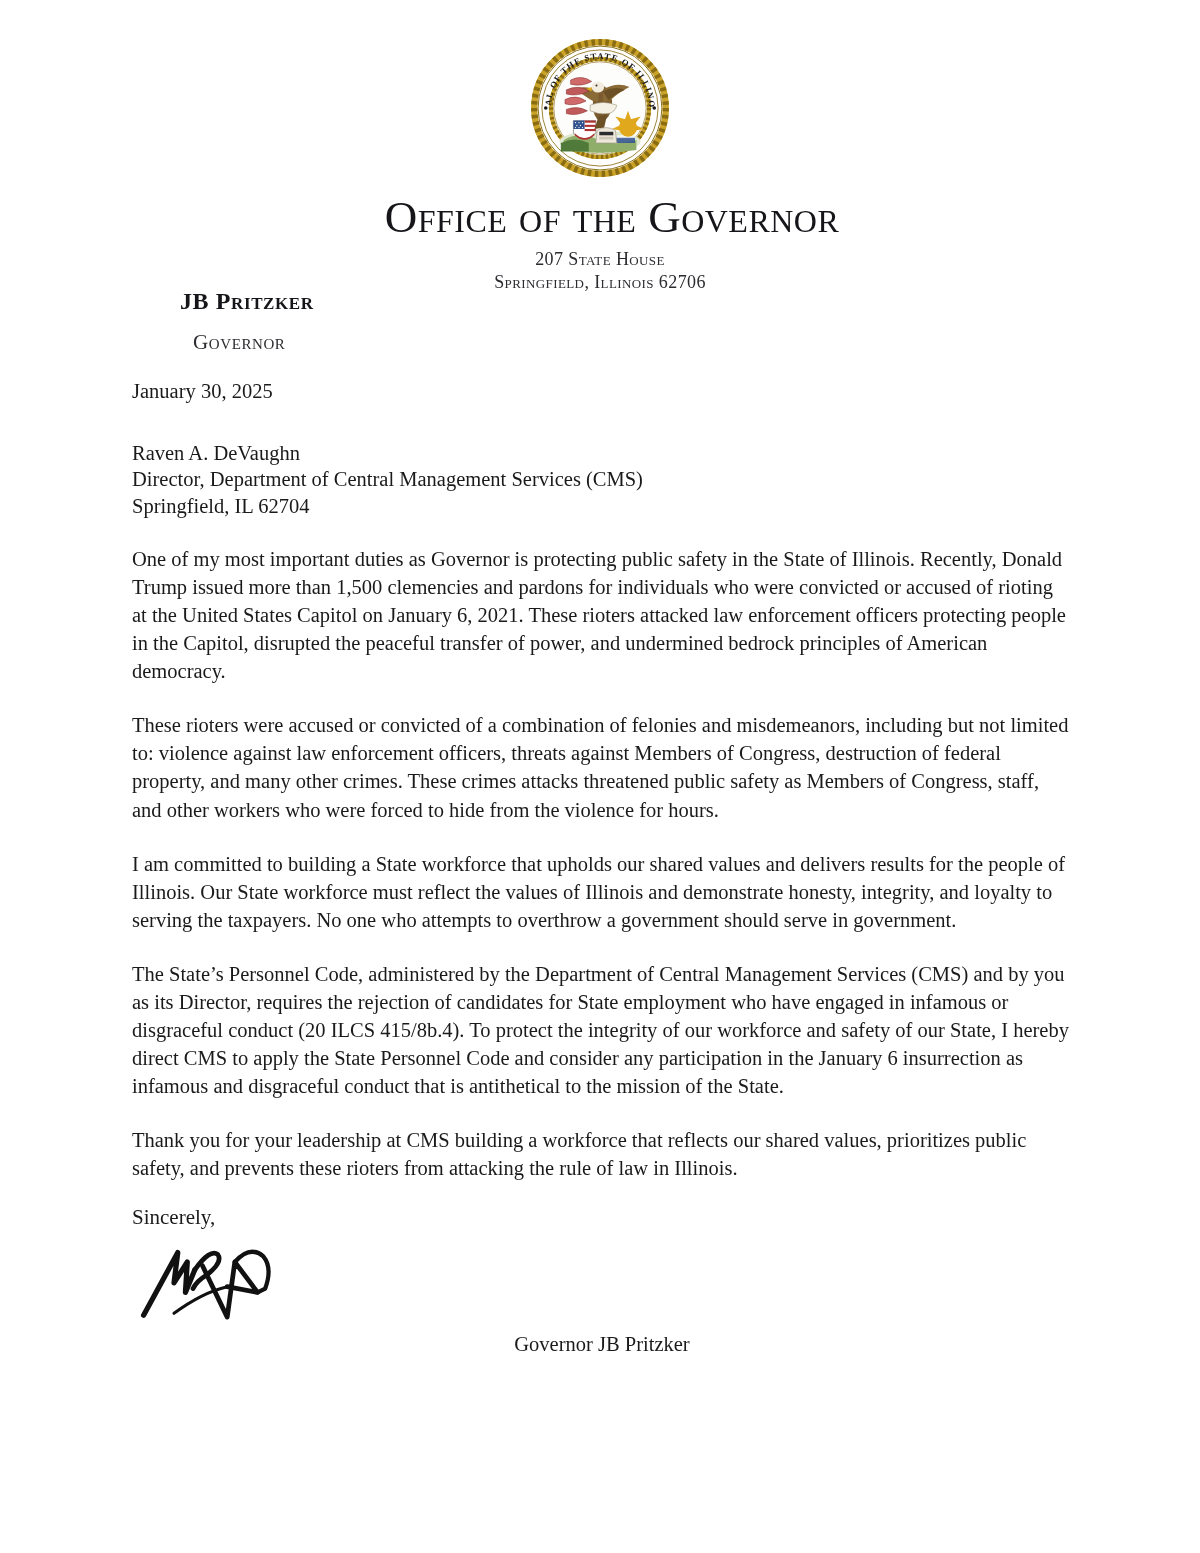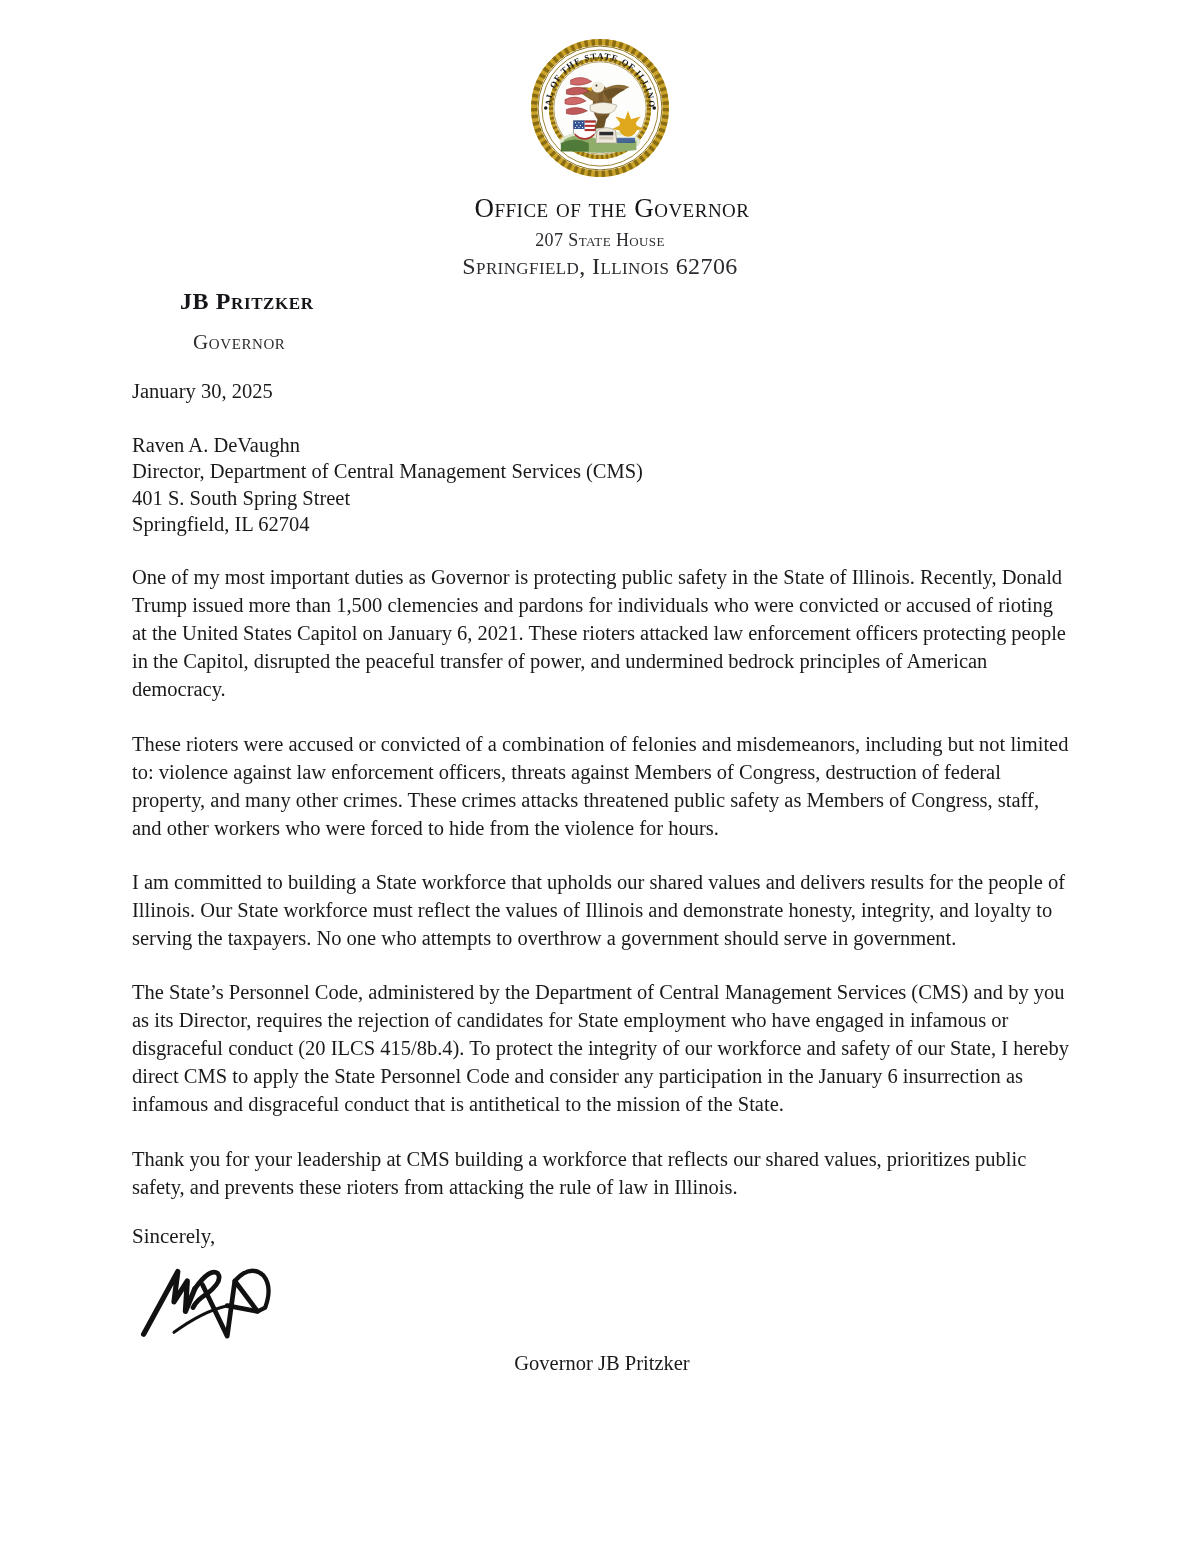--- a/index.html
+++ b/index.html
@@ -31,40 +31,40 @@
     justify-content: center;
     align-items: center;
   }
   .seal {
     width: 140px;
     height: 140px;
     display: block;
   }
   .lh-title {
     margin-top: 16px;
-    font-size: 27px;
+    font-size: 45px;
     letter-spacing: 0.5px;
     font-variant: small-caps;
     color: #16161a;
     line-height: 1.05;
     font-weight: 400;
     padding-left: 24px;
   }
   .lh-line {
     font-variant: small-caps;
     color: #2b2b30;
     letter-spacing: 0.4px;
   }
   .lh-addr1 {
     margin-top: 8px;
     font-size: 18px;
   }
   .lh-addr2 {
     margin-top: 2px;
-    font-size: 24px;
+    font-size: 18px;
   }
 
   
   .nameblock {
     position: absolute;
     left: 180px;
     top: 288px;
   }
   .nb-name {
     font-size: 24px;
@@ -90,21 +90,21 @@
     position: absolute;
     left: 132px;
     top: 378px;
     width: 940px;
   }
   .date-line {
     font-size: 20.5px;
     line-height: 1.28;
   }
   .recipient {
-    margin-top: 28px;
+    margin-top: 36px;
     font-size: 20.5px;
     line-height: 1.28;
   }
   .recipient div { white-space: nowrap; }
   .salutation {
     margin-top: 28px;
     font-size: 20.5px;
     line-height: 1.28;
   }
   p.para {
@@ -246,21 +246,20 @@
     <div class="nb-role">Governor</div>
   </div>
 
   <div class="body-area">
 
     <div class="date-line">January 30, 2025</div>
 
     <div class="recipient">
       <div>Raven A. DeVaughn</div>
       <div>Director, Department of Central Management Services (CMS)</div>
-      <div>401 S. South Spring Street</div>
       <div>Springfield, IL 62704</div>
     </div>
 
 
     <p class="para">One of my most important duties as Governor is protecting public safety in the State of Illinois. Recently, Donald Trump issued more than 1,500 clemencies and pardons for individuals who were convicted or accused of rioting at the United States Capitol on January 6, 2021. These rioters attacked law enforcement officers protecting people in the Capitol, disrupted the peaceful transfer of power, and undermined bedrock principles of American democracy.</p>
     <p class="para">These rioters were accused or convicted of a combination of felonies and misdemeanors, including but not limited to: violence against law enforcement officers, threats against Members of Congress, destruction of federal property, and many other crimes. These crimes attacks threatened public safety as Members of Congress, staff, and other workers who were forced to hide from the violence for hours.</p>
     <p class="para">I am committed to building a State workforce that upholds our shared values and delivers results for the people of Illinois. Our State workforce must reflect the values of Illinois and demonstrate honesty, integrity, and loyalty to serving the taxpayers. No one who attempts to overthrow a government should serve in government.</p>
     <p class="para">The State’s Personnel Code, administered by the Department of Central Management Services (CMS) and by you as its Director, requires the rejection of candidates for State employment who have engaged in infamous or disgraceful conduct (20 ILCS 415/8b.4). To protect the integrity of our workforce and safety of our State, I hereby direct CMS to apply the State Personnel Code and consider any participation in the January 6 insurrection as infamous and disgraceful conduct that is antithetical to the mission of the State.</p>
     <p class="para">Thank you for your leadership at CMS building a workforce that reflects our shared values, prioritizes public safety, and prevents these rioters from attacking the rule of law in Illinois.</p>
 

